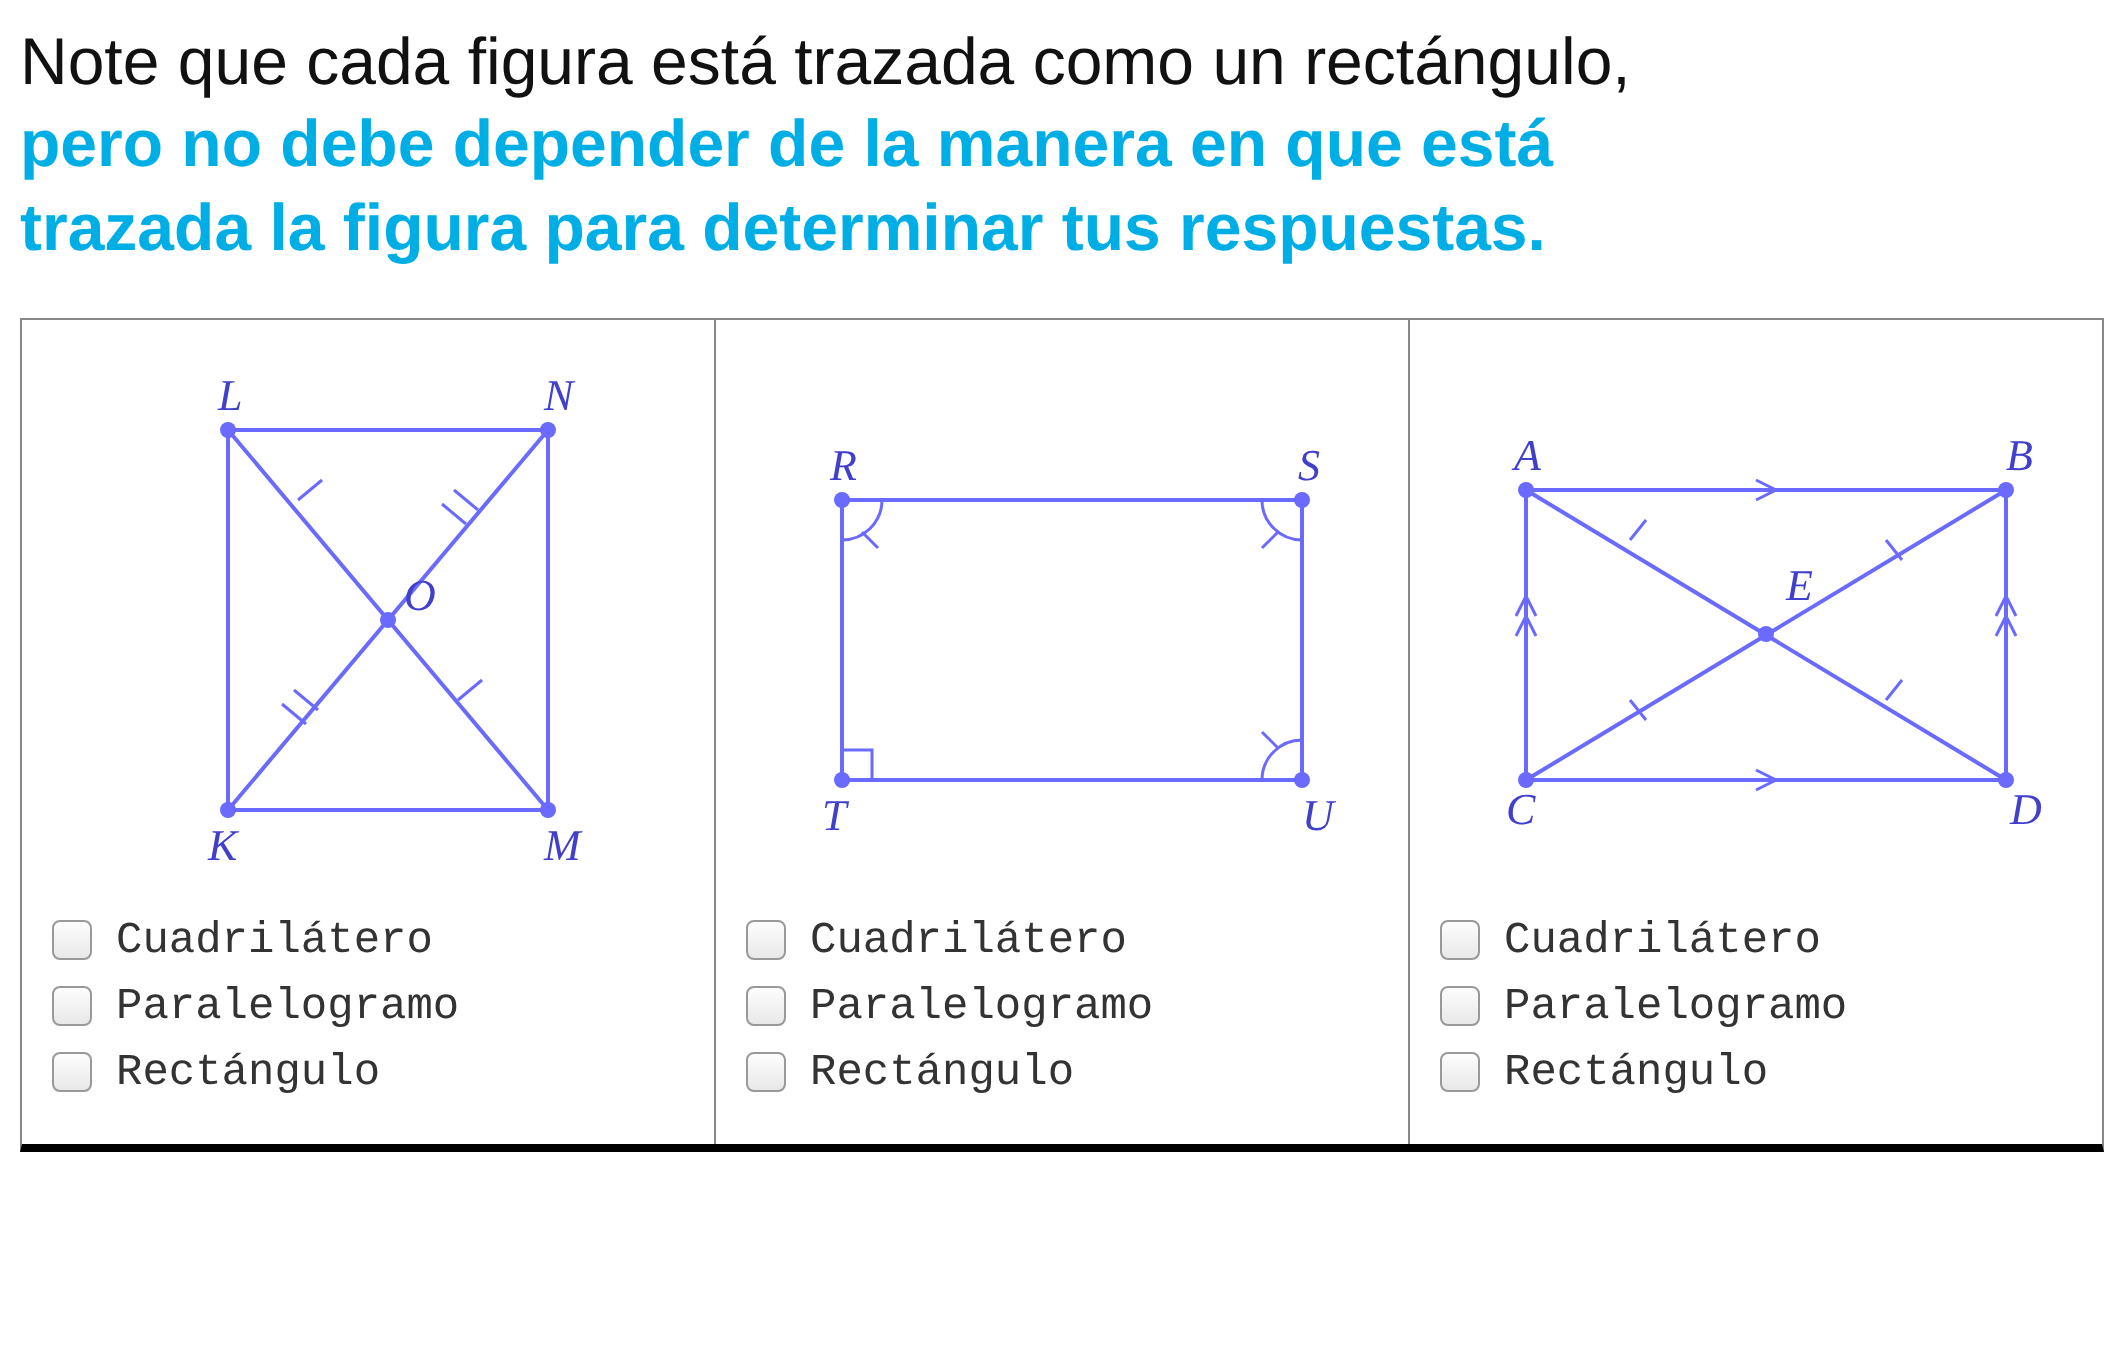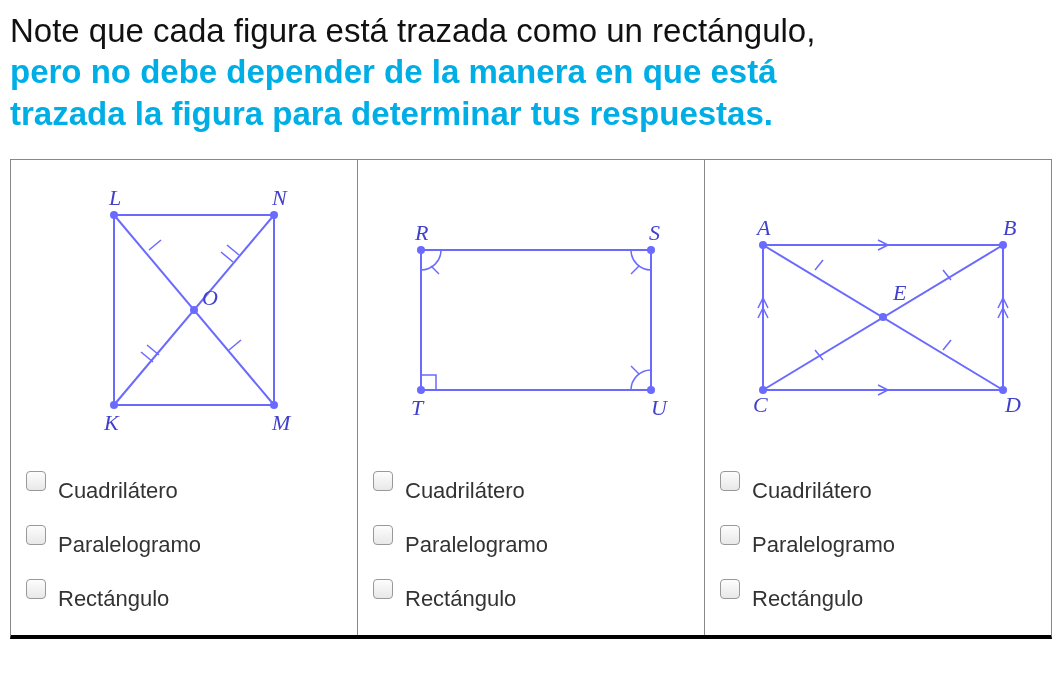--- a/index.html
+++ b/index.html
@@ -11,21 +11,21 @@
   .cell:last-child{border-right:none;}
   .figwrap{height:280px;display:flex;align-items:center;justify-content:center;}
   svg{display:block;}
   .options{margin-top:5px;}
   .optrow{display:flex;align-items:center;margin:8px 0;font-size:22px;color:#333;}
   input[type=checkbox]{
     -webkit-appearance:none;appearance:none;
     width:20px;height:20px;border:1px solid #999;border-radius:4px;
     background:linear-gradient(#fdfdfd,#e8e8e8);margin:0 12px 0 0;cursor:pointer;
   }
-  .lbltext{font-family:Liberation Sans, sans-serif;margin-top:20px;}
+  .lbltext{font-family:Liberation Mono, monospace;}
   .vlabel{font-family:'Times New Roman',serif;font-style:italic;font-size:22px;fill:#4040cc;}
   .shape{fill:none;stroke:#6a6aff;stroke-width:2;}
   .thin{fill:none;stroke:#6a6aff;stroke-width:1.5;}
   .pt{fill:#6a6aff;stroke:none;}
 </style>
 </head>
 <body>
 
 <div class="page">
 

